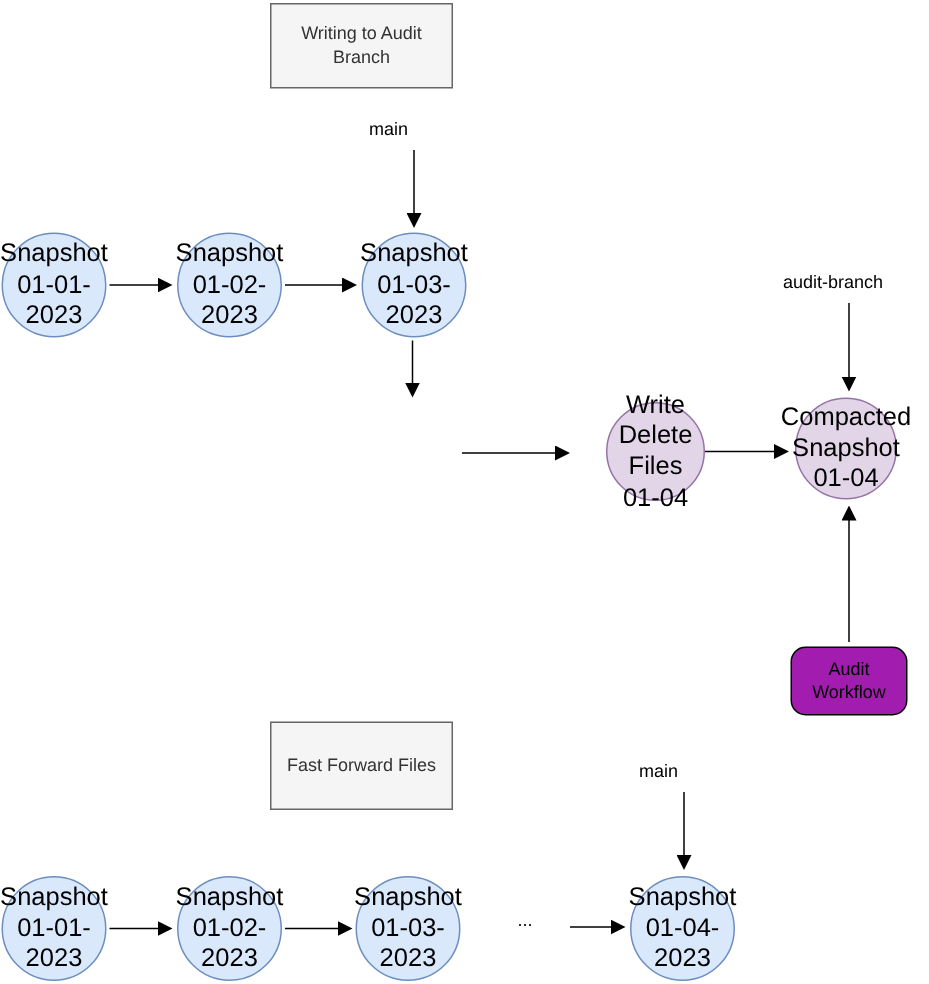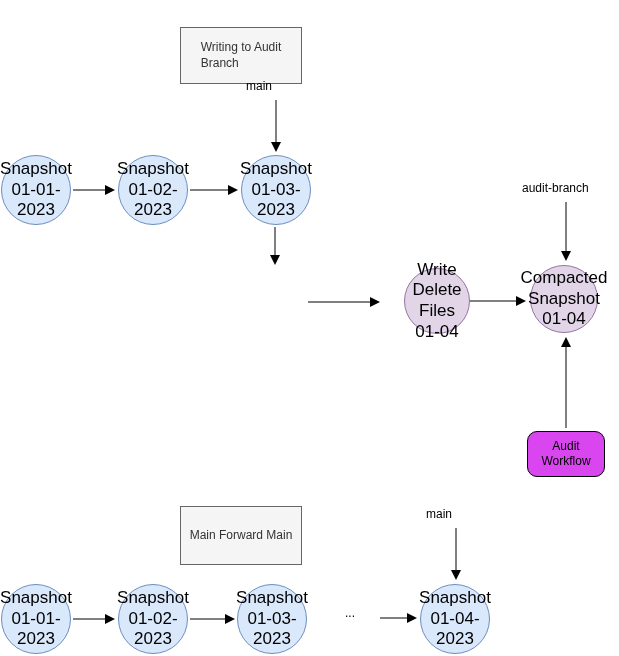--- a/index.html
+++ b/index.html
@@ -18,33 +18,33 @@
     font-size:17px; line-height:1.22; color:#000000;
     white-space:pre-line;
     border-radius:50%;
     box-sizing:border-box;
   }
   .node-blue  { background:#dae8fc; border:1px solid #6c8ebf; }
   .node-purple{ background:#e1d5e7; border:1px solid #9673a6; }
   .title-box {
     position:absolute;
     display:flex; align-items:center; justify-content:center;
+    text-align:center;
     font-size:12px; line-height:1.3; color:#333333;
     white-space:pre-line;
     background:#f5f5f5; border:1px solid #666666;
     box-sizing:border-box;
-    margin-top:25px;
   }
   .workflow-box {
     position:absolute;
     display:flex; align-items:center; justify-content:center;
     text-align:center;
     font-size:12px; line-height:1.25; color:#000000;
     white-space:pre-line;
-    background:#d946ef; border:1px solid #000000; border-radius:10px;
+    background:#a21caf; border:1px solid #000000; border-radius:10px;
     box-sizing:border-box;
   }
   .edge-label {
     position:absolute;
     font-size:12px; color:#000000; text-align:left;
   }
   .ellipsis-label {
     position:absolute;
     font-size:12px; color:#000000; text-align:center;
   }
@@ -114,21 +114,21 @@
 01-04</div>
   <div class="node node-purple n-comp">Compacted
 Snapshot
 01-04</div>
 
   <div class="edge-label lbl-audit-branch">audit-branch</div>
 
   <div class="workflow-box box-workflow">Audit
 Workflow</div>
 
-  <div class="title-box box-ffm">Main Forward Main</div>
+  <div class="title-box box-ffm">Fast Forward Files</div>
 
   <div class="edge-label lbl-main-bottom">main</div>
 
   <div class="node node-blue n-b1">Snapshot
 01-01-2023</div>
   <div class="node node-blue n-b2">Snapshot
 01-02-2023</div>
   <div class="node node-blue n-b3">Snapshot
 01-03-2023</div>
 

